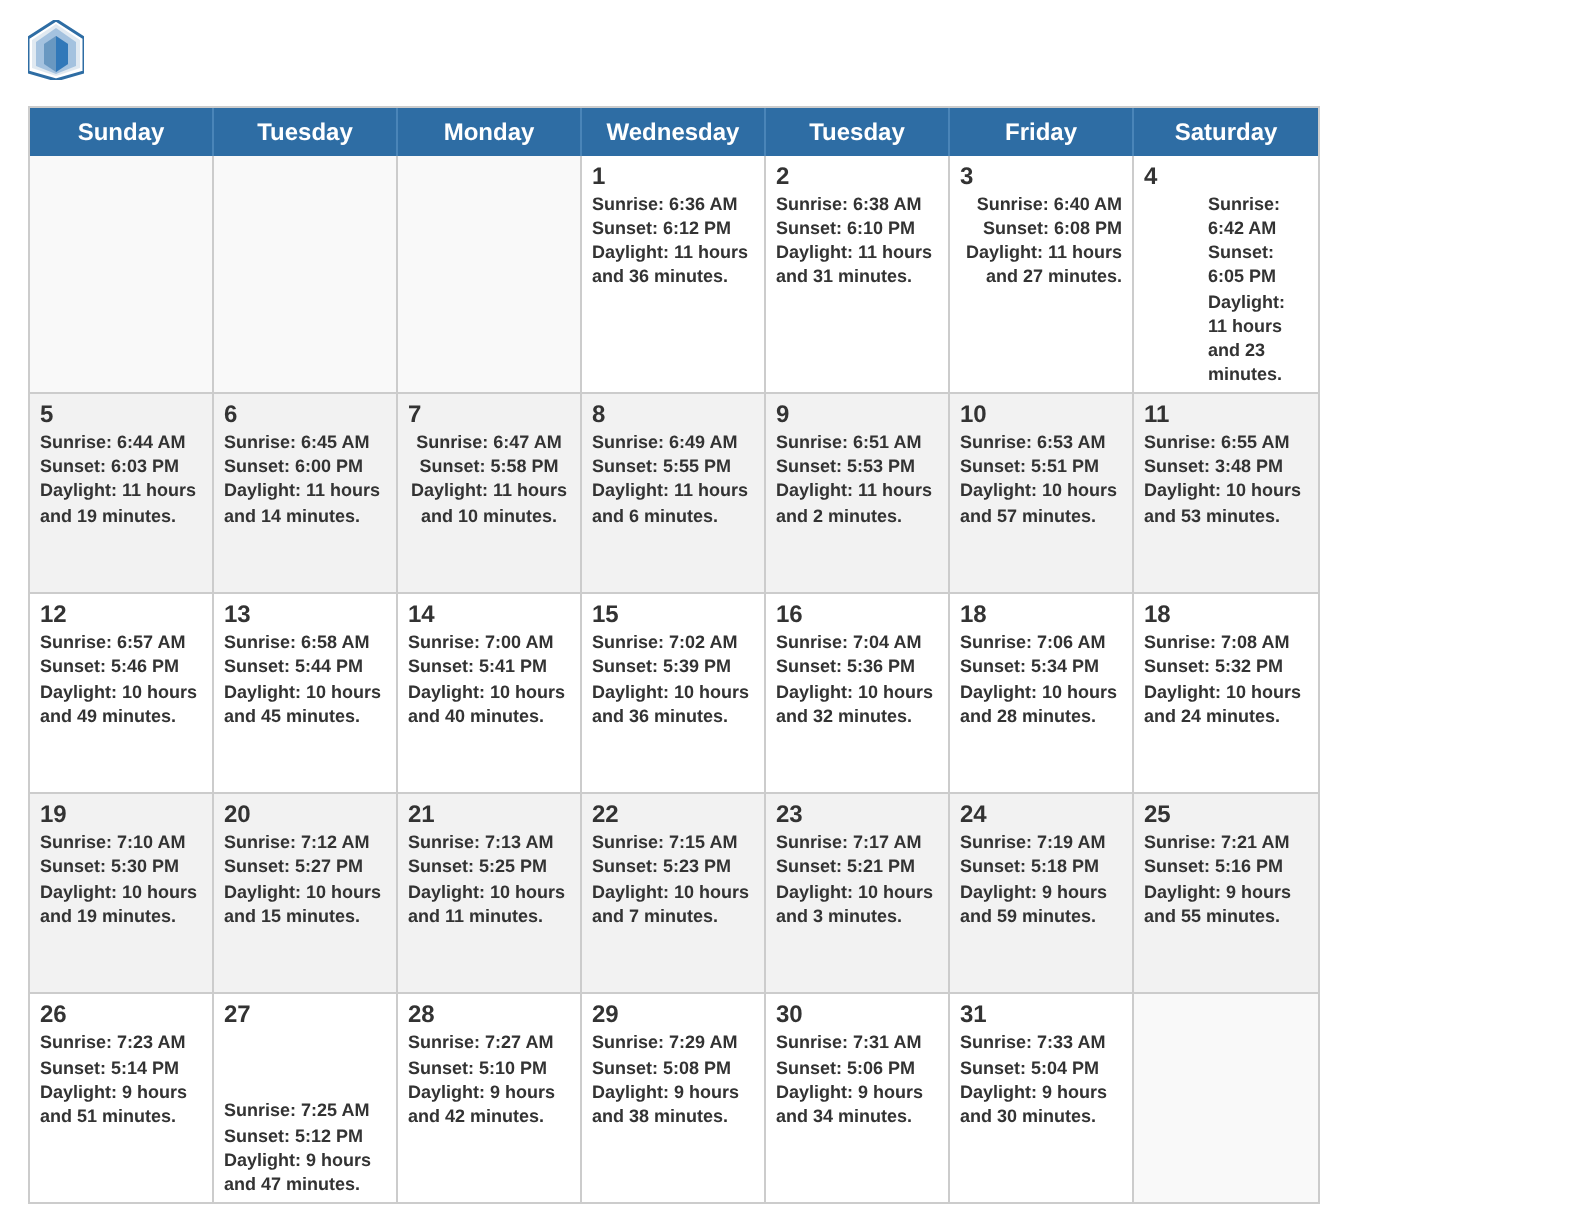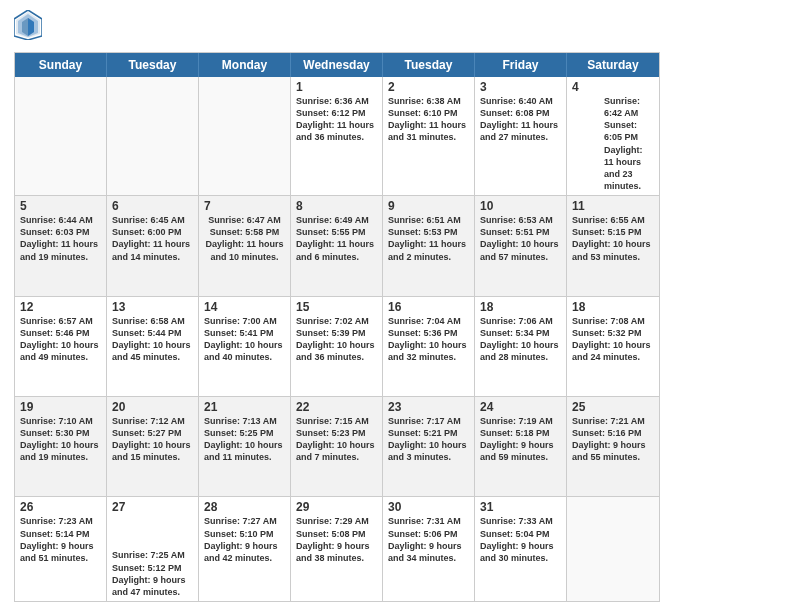--- a/index.html
+++ b/index.html
@@ -171,21 +171,21 @@
           </div>
           <div class="cell">
             <div class="cell-number">2</div>
             <div class="cell-info" style="white-space: pre-line;">Sunrise: 6:38 AM
 Sunset: 6:10 PM
 Daylight: 11 hours
 and 31 minutes.</div>
           </div>
           <div class="cell">
             <div class="cell-number">3</div>
-            <div class="cell-info" style="white-space: pre-line;">Sunrise: 6:40 AM
+            <div class="cell-info" style="white-space: pre-line; text-align: right;">Sunrise: 6:40 AM
 Sunset: 6:08 PM
 Daylight: 11 hours
 and 27 minutes.</div>
           </div>
           <div class="cell">
             <div class="cell-number">4</div>
             <div class="cell-info" style="white-space: pre-line; margin-left: 32px;">Sunrise: 6:42 AM
 Sunset: 6:05 PM
 Daylight: 11 hours
 and 23 minutes.</div>
@@ -230,21 +230,21 @@
           <div class="cell">
             <div class="cell-number">10</div>
             <div class="cell-info" style="white-space: pre-line;">Sunrise: 6:53 AM
 Sunset: 5:51 PM
 Daylight: 10 hours
 and 57 minutes.</div>
           </div>
           <div class="cell">
             <div class="cell-number">11</div>
             <div class="cell-info" style="white-space: pre-line;">Sunrise: 6:55 AM
-Sunset: 5:15 PM
+Sunset: 3:48 PM
 Daylight: 10 hours
 and 53 minutes.</div>
           </div>
         </div>
         <div class="calendar-row">
           <div class="cell">
             <div class="cell-number">12</div>
             <div class="cell-info" style="white-space: pre-line;">Sunrise: 6:57 AM
 Sunset: 5:46 PM
 Daylight: 10 hours

